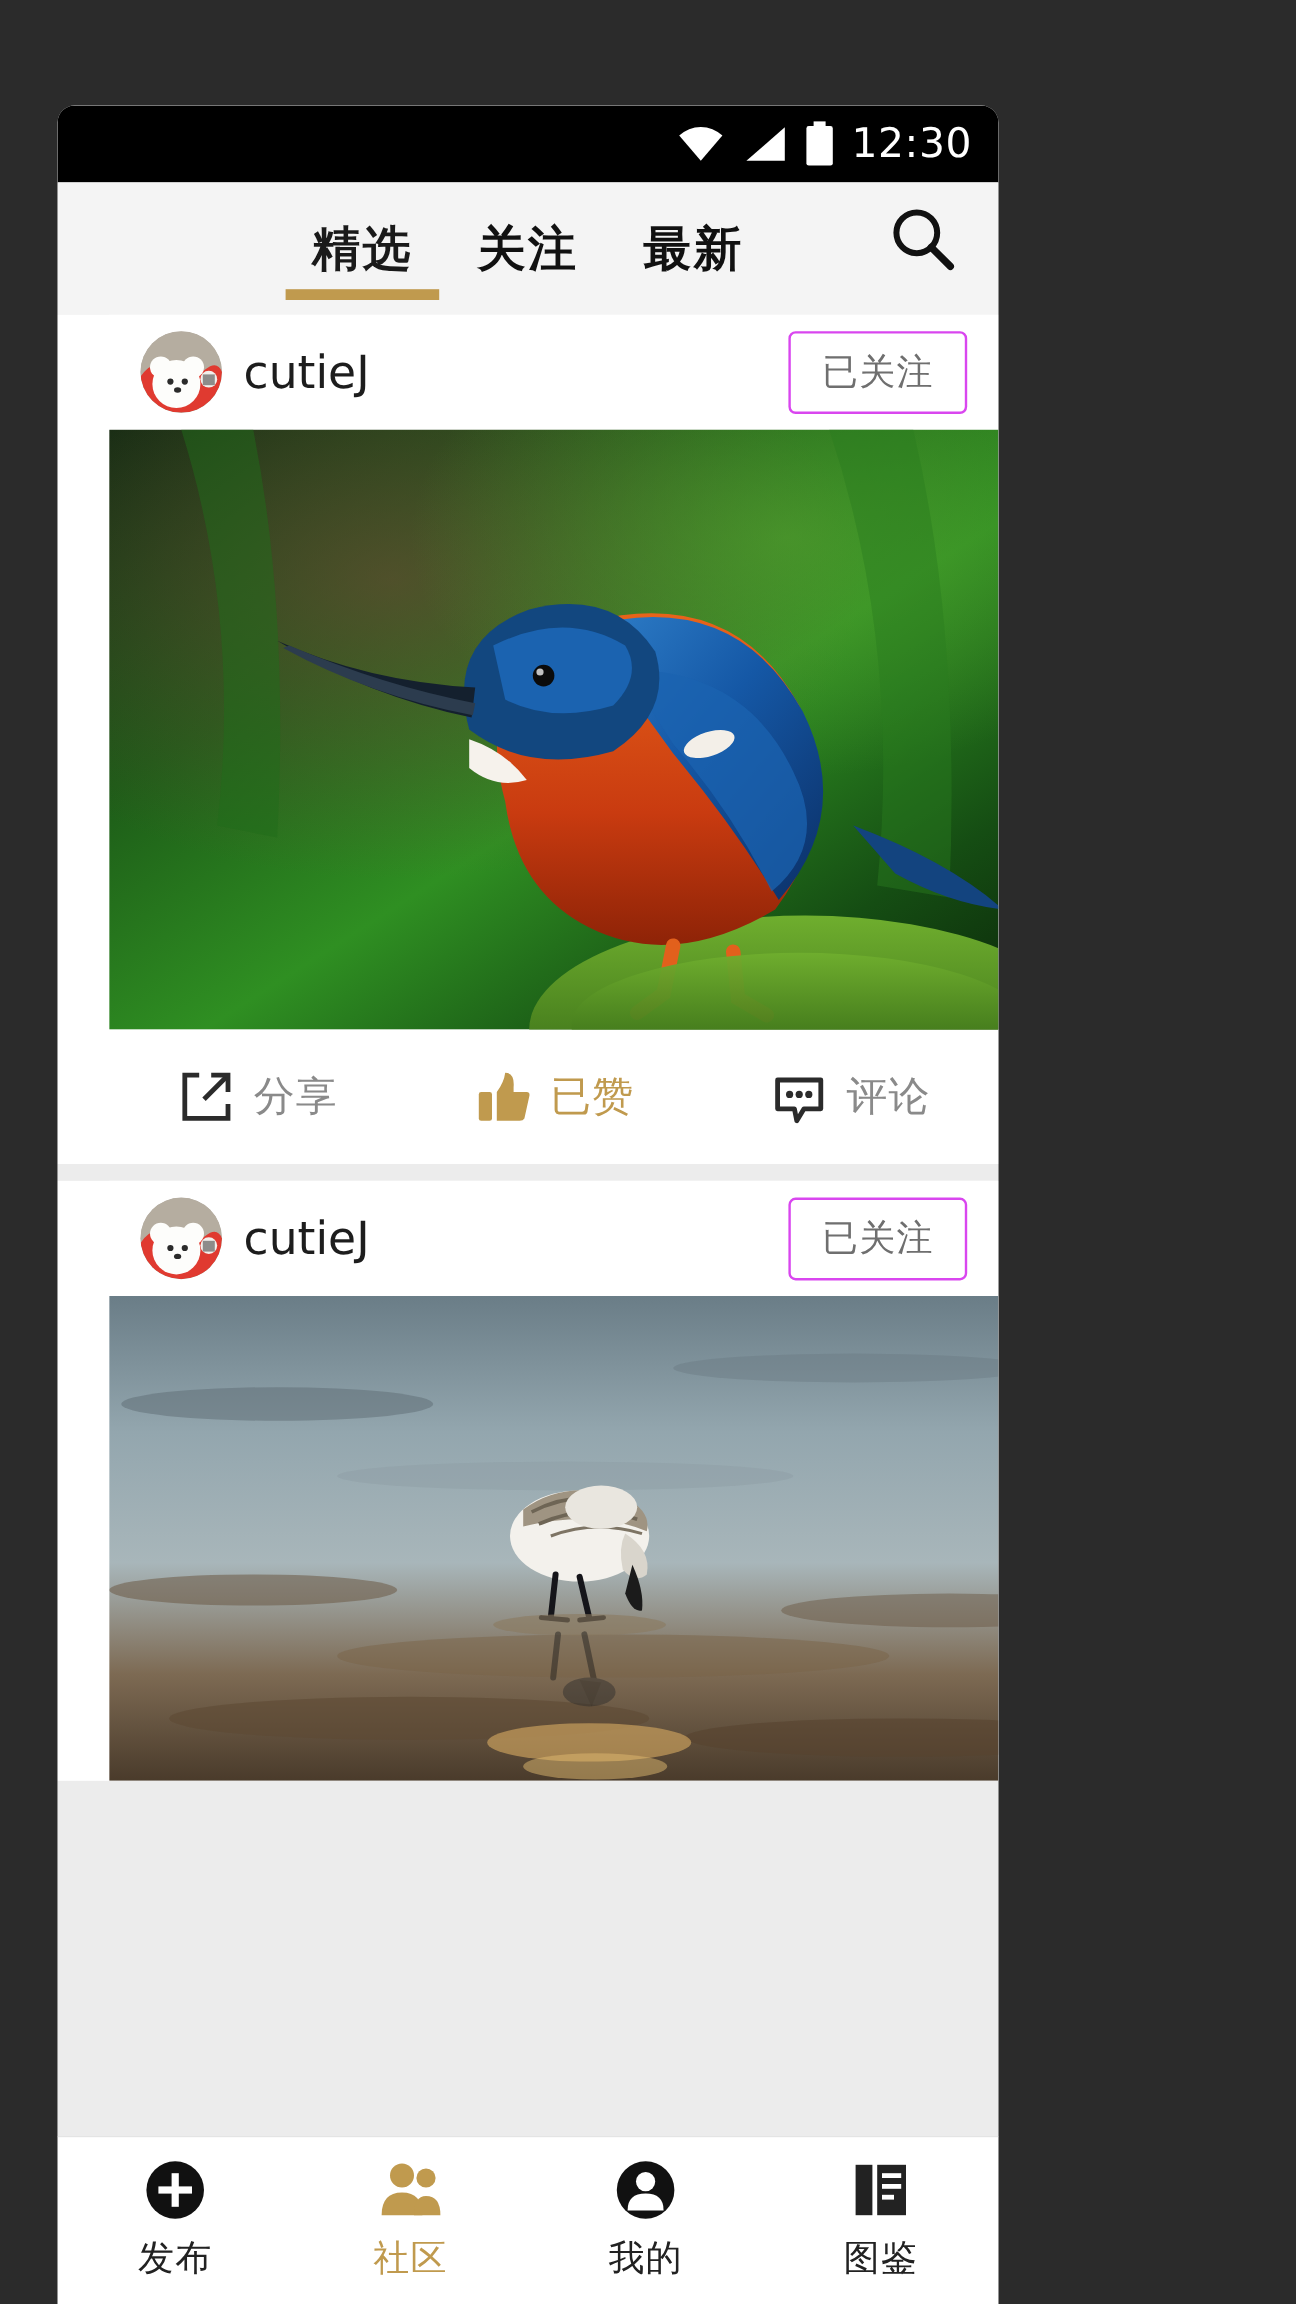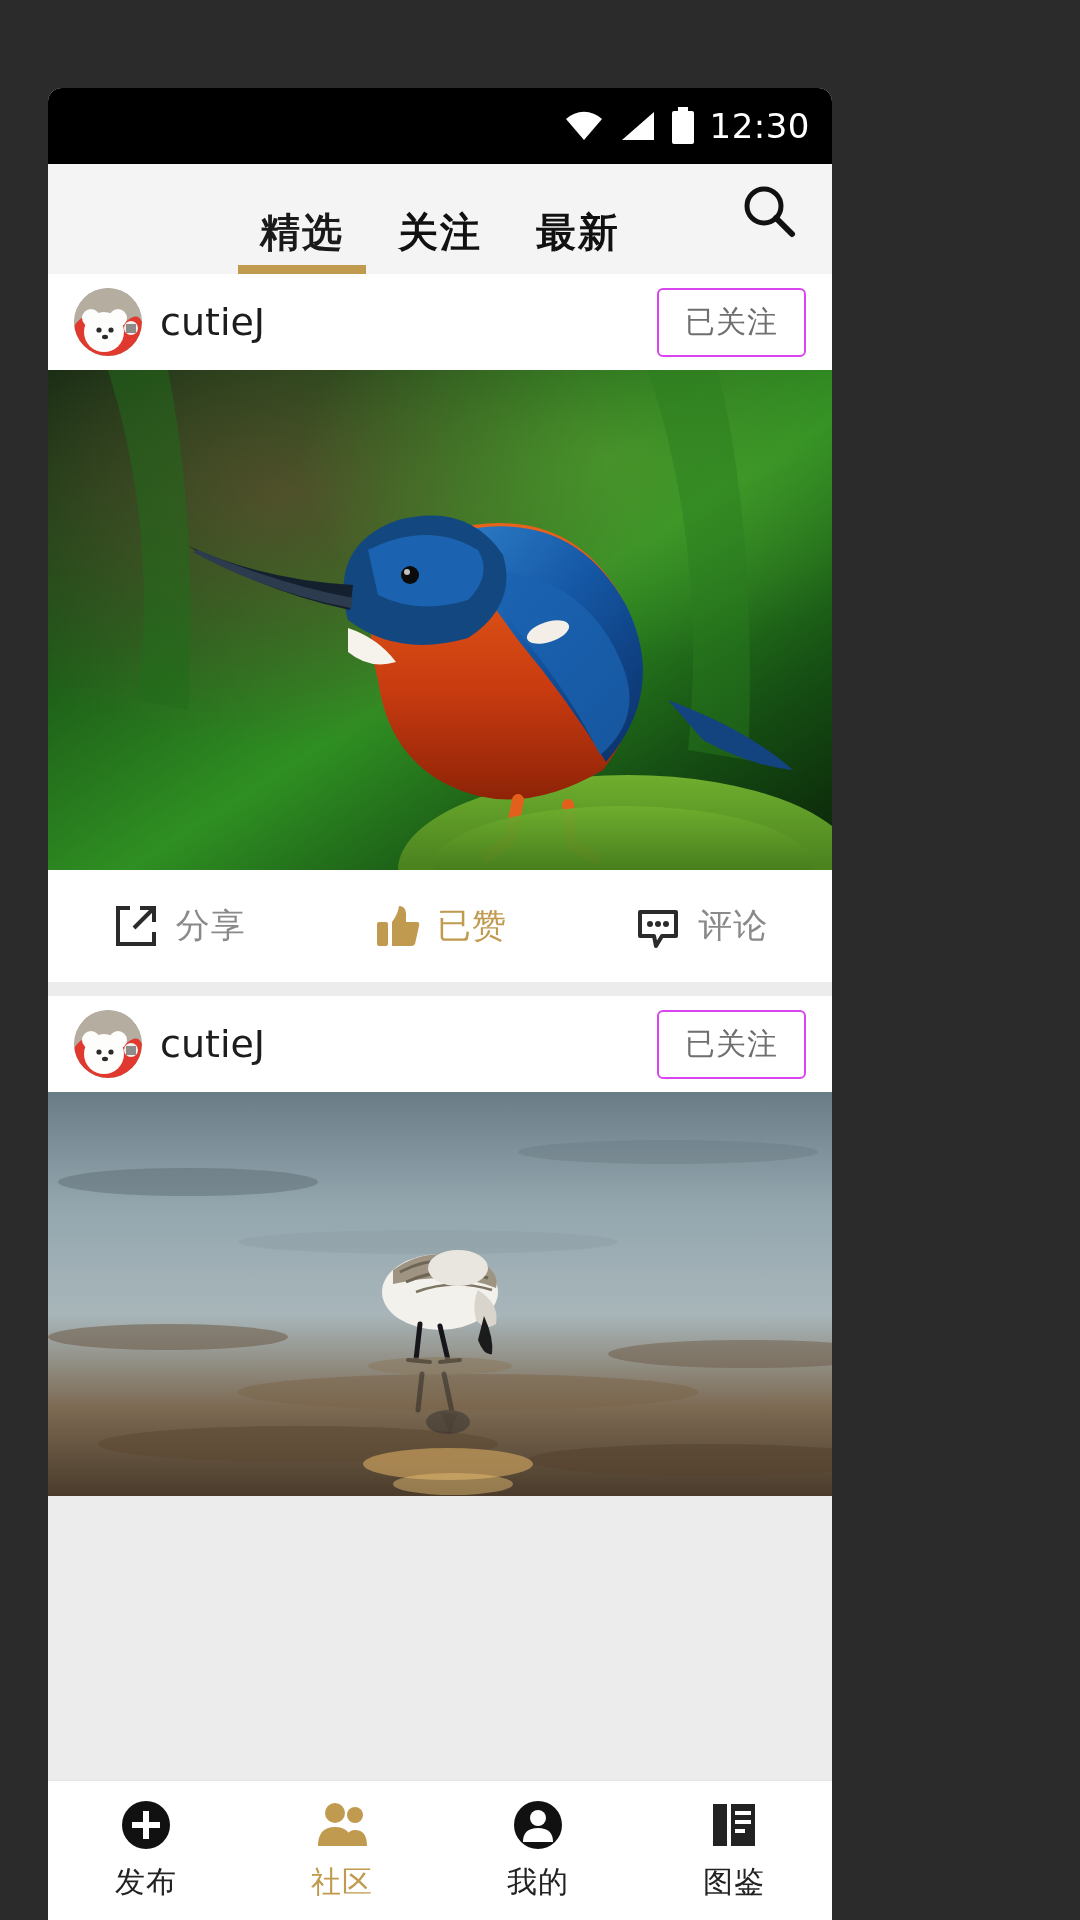--- a/index.html
+++ b/index.html
@@ -14,57 +14,57 @@
     left:48px; top:88px;
     width:784px; height:1832px;
     background:#ffffff;
     border-top-left-radius:14px;
     border-top-right-radius:14px;
     overflow:hidden;
     display:flex; flex-direction:column;
   }
   
   .statusbar {
-    height:76px; background:#000;
+    height:64px; background:#000;
     display:flex; align-items:center; justify-content:flex-end;
     padding-right:22px; gap:14px; flex:0 0 auto;
   }
   .sb-icon { display:flex; align-items:center; }
   .sb-time {
     color:#fff; font-size:34px; letter-spacing:0.5px;
     font-family:"DejaVu Sans","Liberation Sans",sans-serif;
   }
   
   .tabbar {
     flex:0 0 auto; height:110px; background:#f4f4f4;
     display:flex; align-items:flex-end; position:relative;
   }
   .tabs {
-    position:absolute; left:0; right:0; bottom:0;
+    position:absolute; left:0; right:0; bottom:12px;
     display:flex; justify-content:center; align-items:center; gap:54px;
     padding-bottom:0;
   }
   .tab { position:relative; padding-bottom:22px; cursor:pointer; }
   .tab-label {
     font-size:40px; color:#1a1a1a; font-weight:bold; letter-spacing:2px;
     display:block; line-height:1;
   }
   .tab.inactive .tab-label { font-weight:bold; color:#111; }
   .tab-underline {
     position:absolute; left:50%; transform:translateX(-50%);
     bottom:0; width:128px; height:9px; background:#c09a4e;
   }
   .search-btn {
     position:absolute; right:30px; bottom:30px;
     width:66px; height:66px; display:flex; align-items:center; justify-content:center;
     cursor:pointer;
   }
   
   .feed { flex:1 1 auto; overflow:hidden; background:#ececec; }
-  .card { background:#fff; }
+  .card { background:#fff;padding-left:43px; }
   .card + .card { margin-top:14px; }
   .post-head {
     height:96px; background:#fff;
     display:flex; align-items:center; padding:0 26px;
   }
   .avatar {
     width:68px; height:68px; border-radius:50%;
     flex:0 0 auto; overflow:hidden; position:relative;
     background:#b9b2a8;
   }

